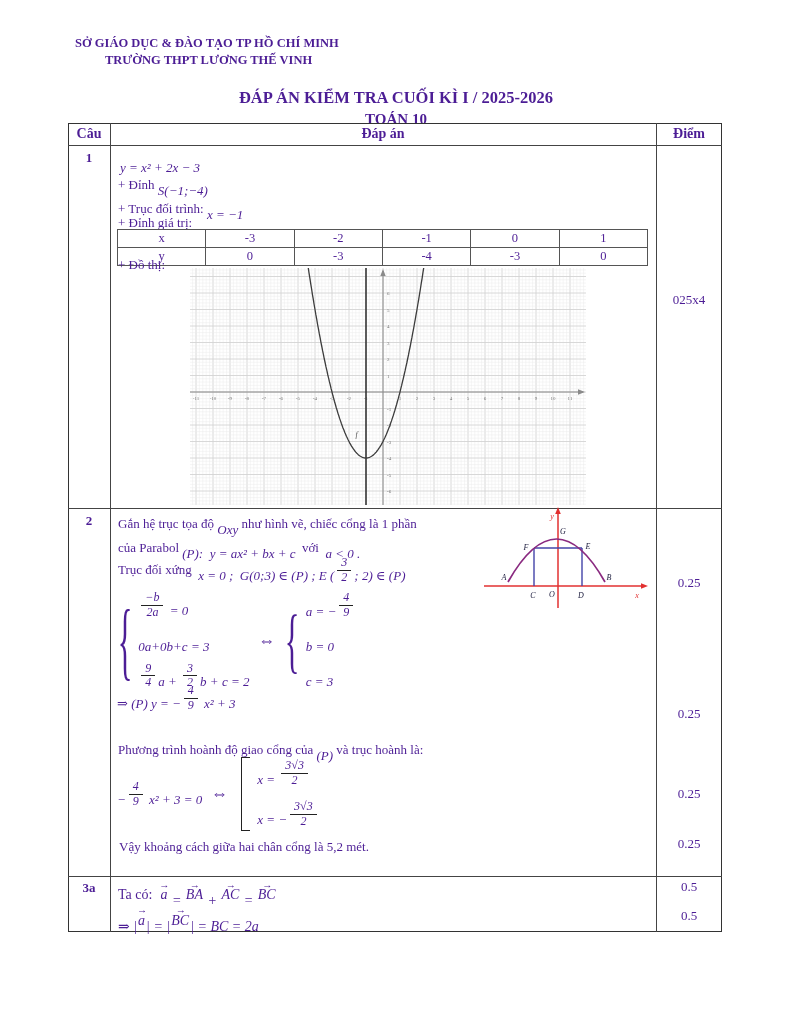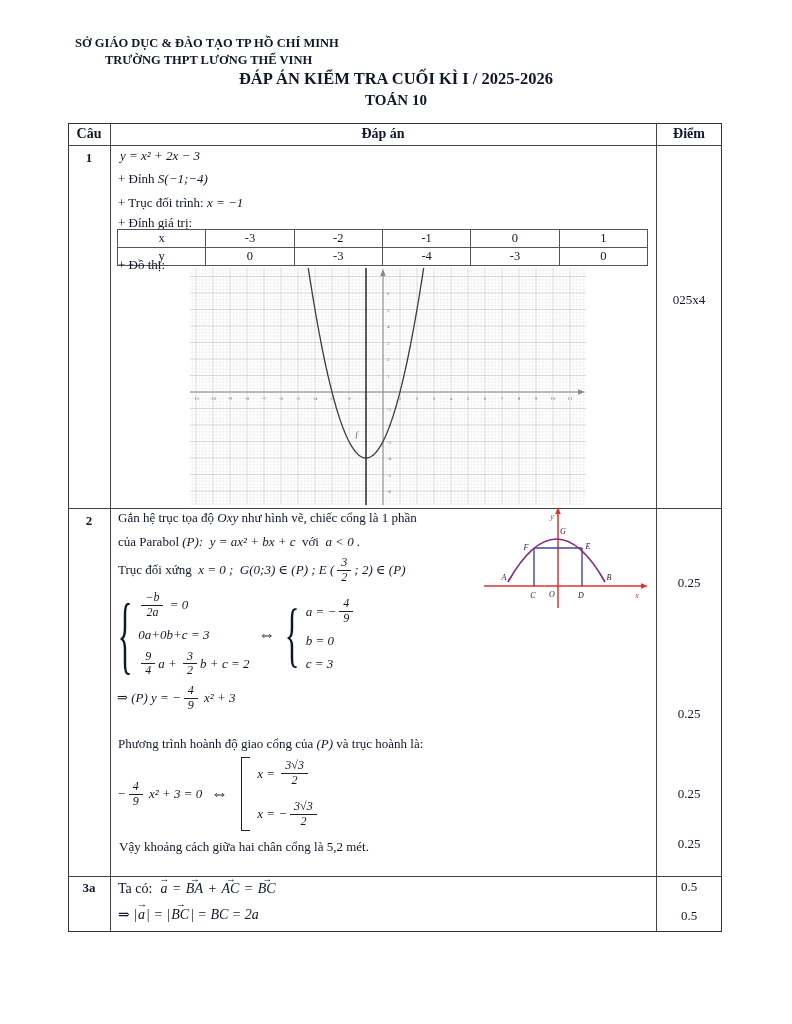--- a/index.html
+++ b/index.html
@@ -1,22 +1,22 @@
 <!DOCTYPE html>
 <html><head>
 <meta charset="utf-8">
 <style>
   html,body{margin:0;padding:0;background:#888;}
   .page{position:relative;width:792px;height:1024px;background:#ffffff;overflow:hidden;
-        font-family:"Liberation Serif","DejaVu Serif",serif;color:#0f172a;font-size:13px;}
+        font-family:"Liberation Serif","DejaVu Serif",serif;color:#4c1d95;font-size:13px;}
   .abs{position:absolute;}
   .b{font-weight:bold;}
-  .center{text-align:center;}
+  .center{text-align:center;margin-top:19px;}
   .t{font-style:normal;}
-  .math{font-style:italic;}
+  .math{font-style:italic;margin-top:12px;}
   .line{display:flex;align-items:center;white-space:pre;}
   
   .frame{position:absolute;left:68px;top:123px;width:654px;height:809px;border:1px solid #333;box-sizing:border-box;}
   .vline,.hline{position:absolute;background:#444;}
   .vline{width:1px;}
   .hline{height:1px;}
   .hcell{position:absolute;font-weight:bold;text-align:center;line-height:22px;font-size:14px;}
   .caunum{position:absolute;width:42px;text-align:center;font-weight:bold;}
   .diem{position:absolute;left:657px;width:64px;text-align:center;font-family:Liberation Serif, serif;}
   

